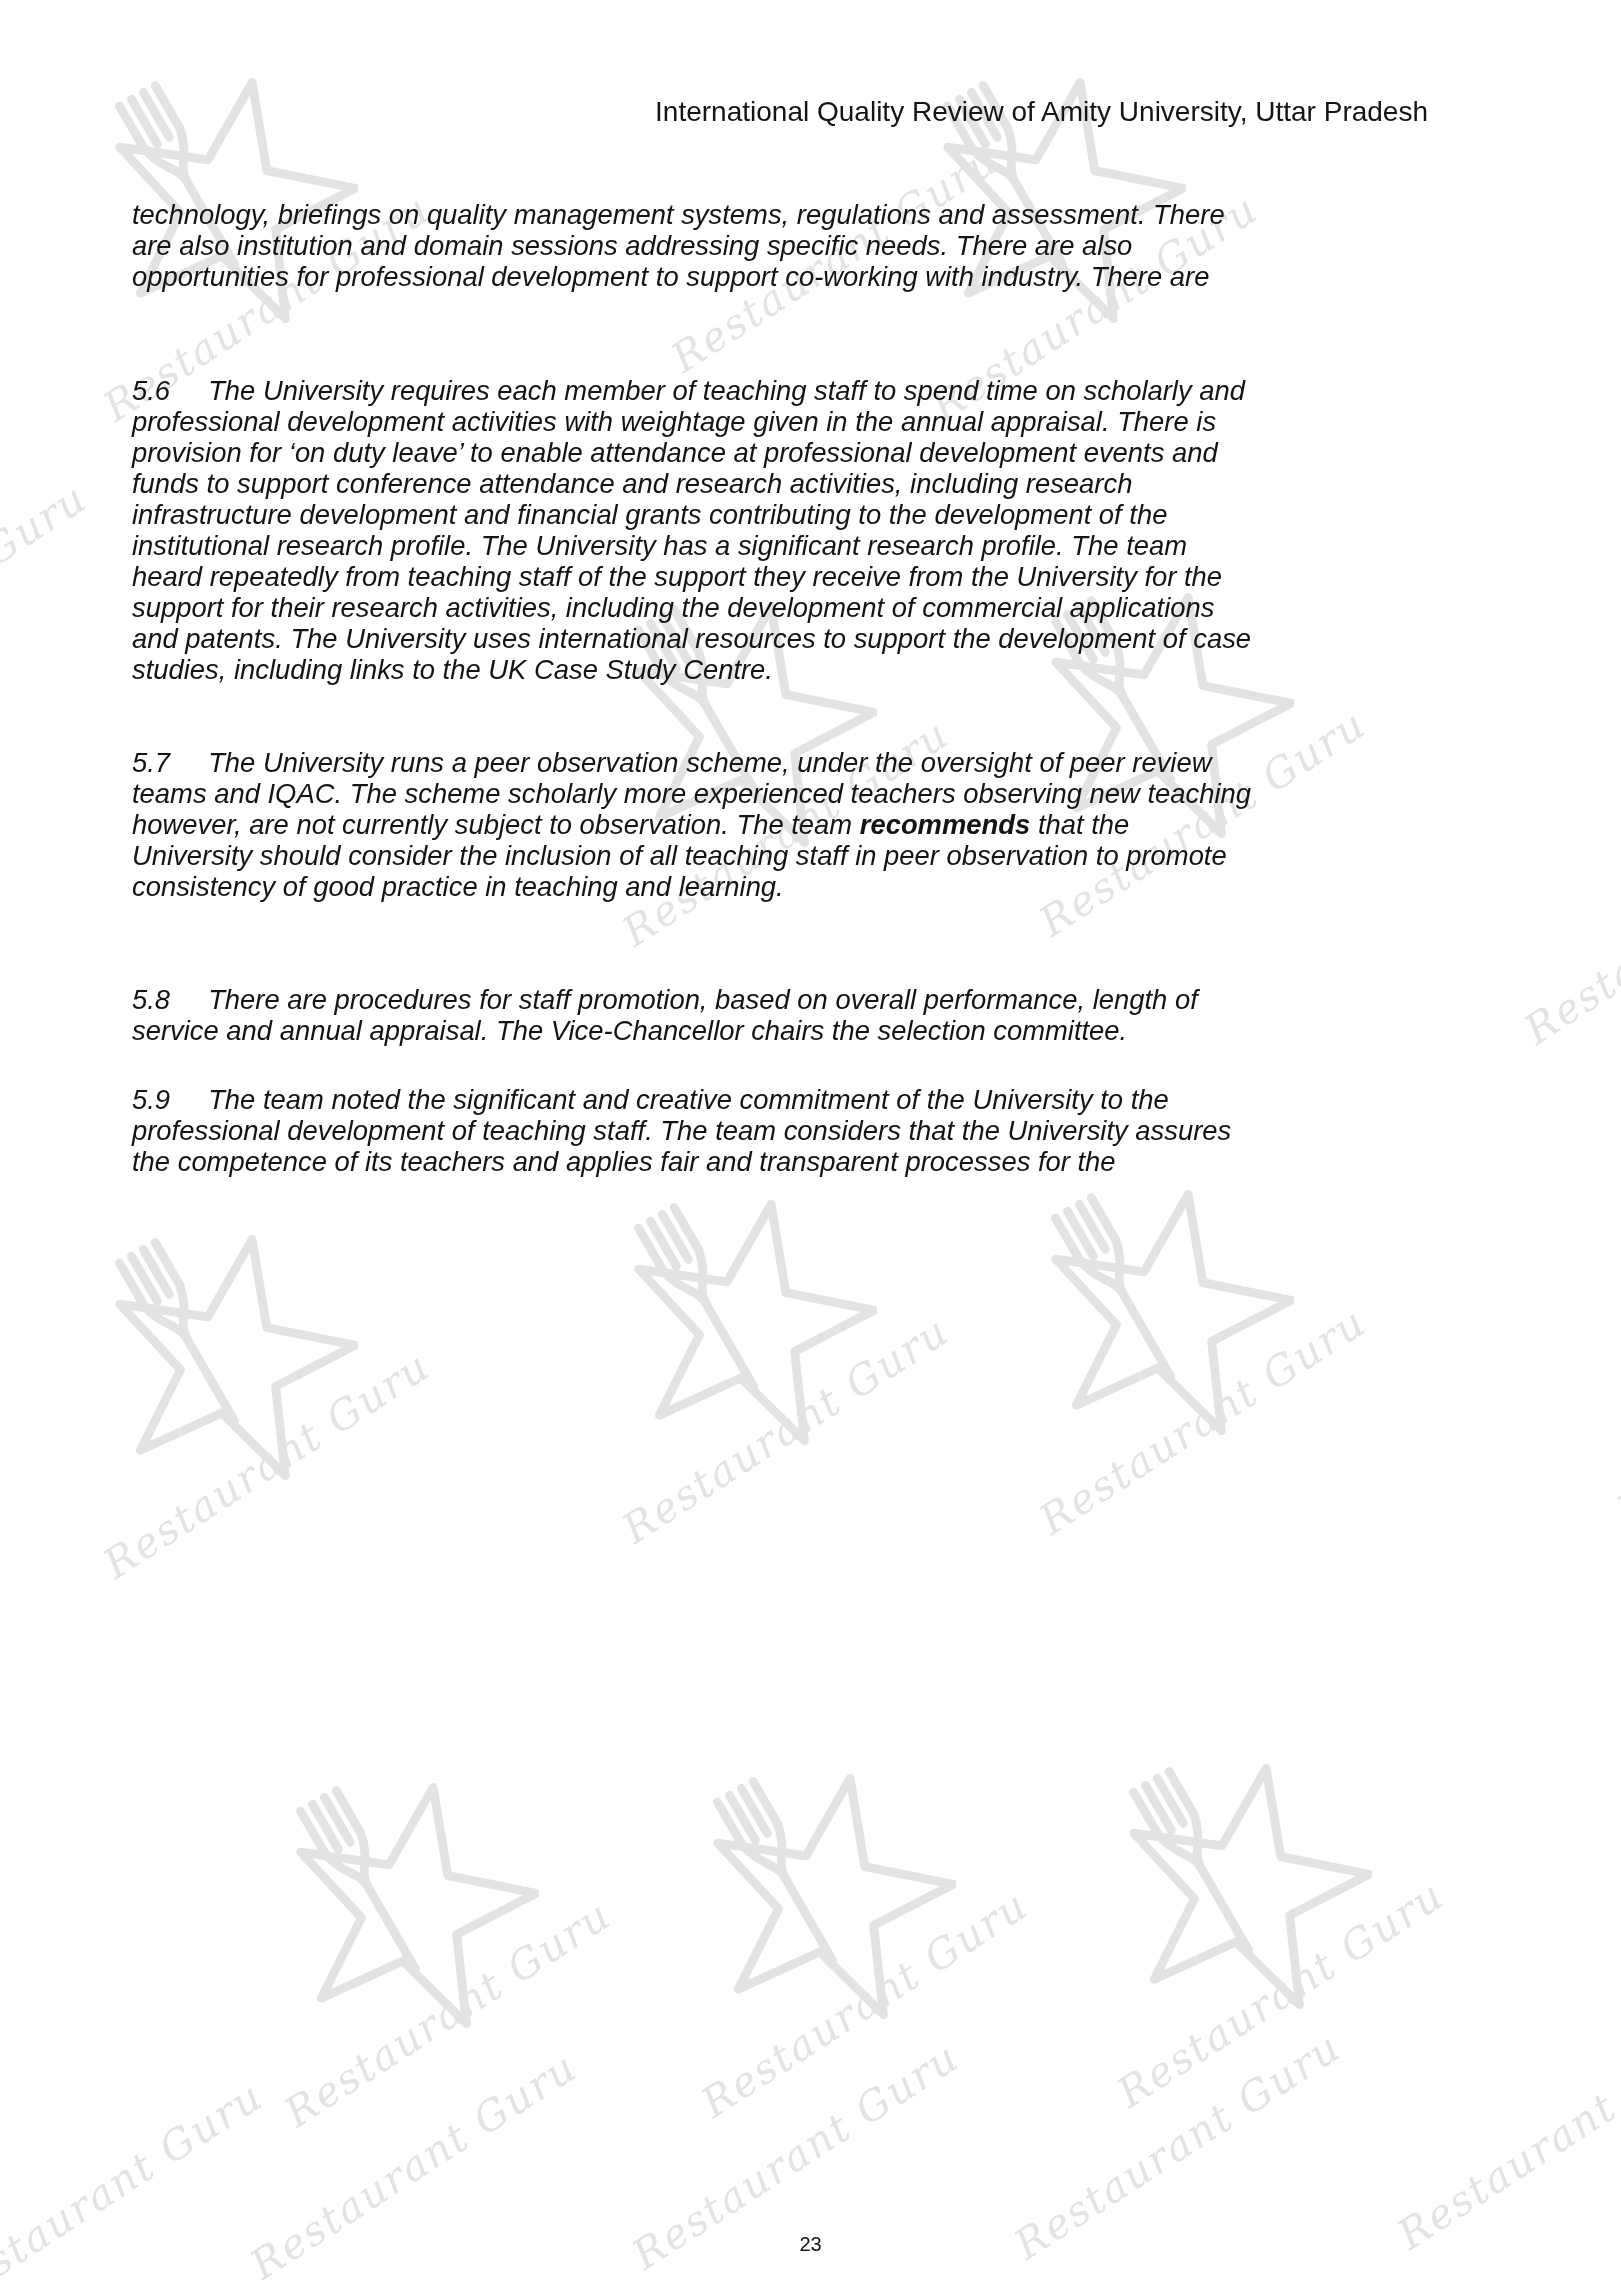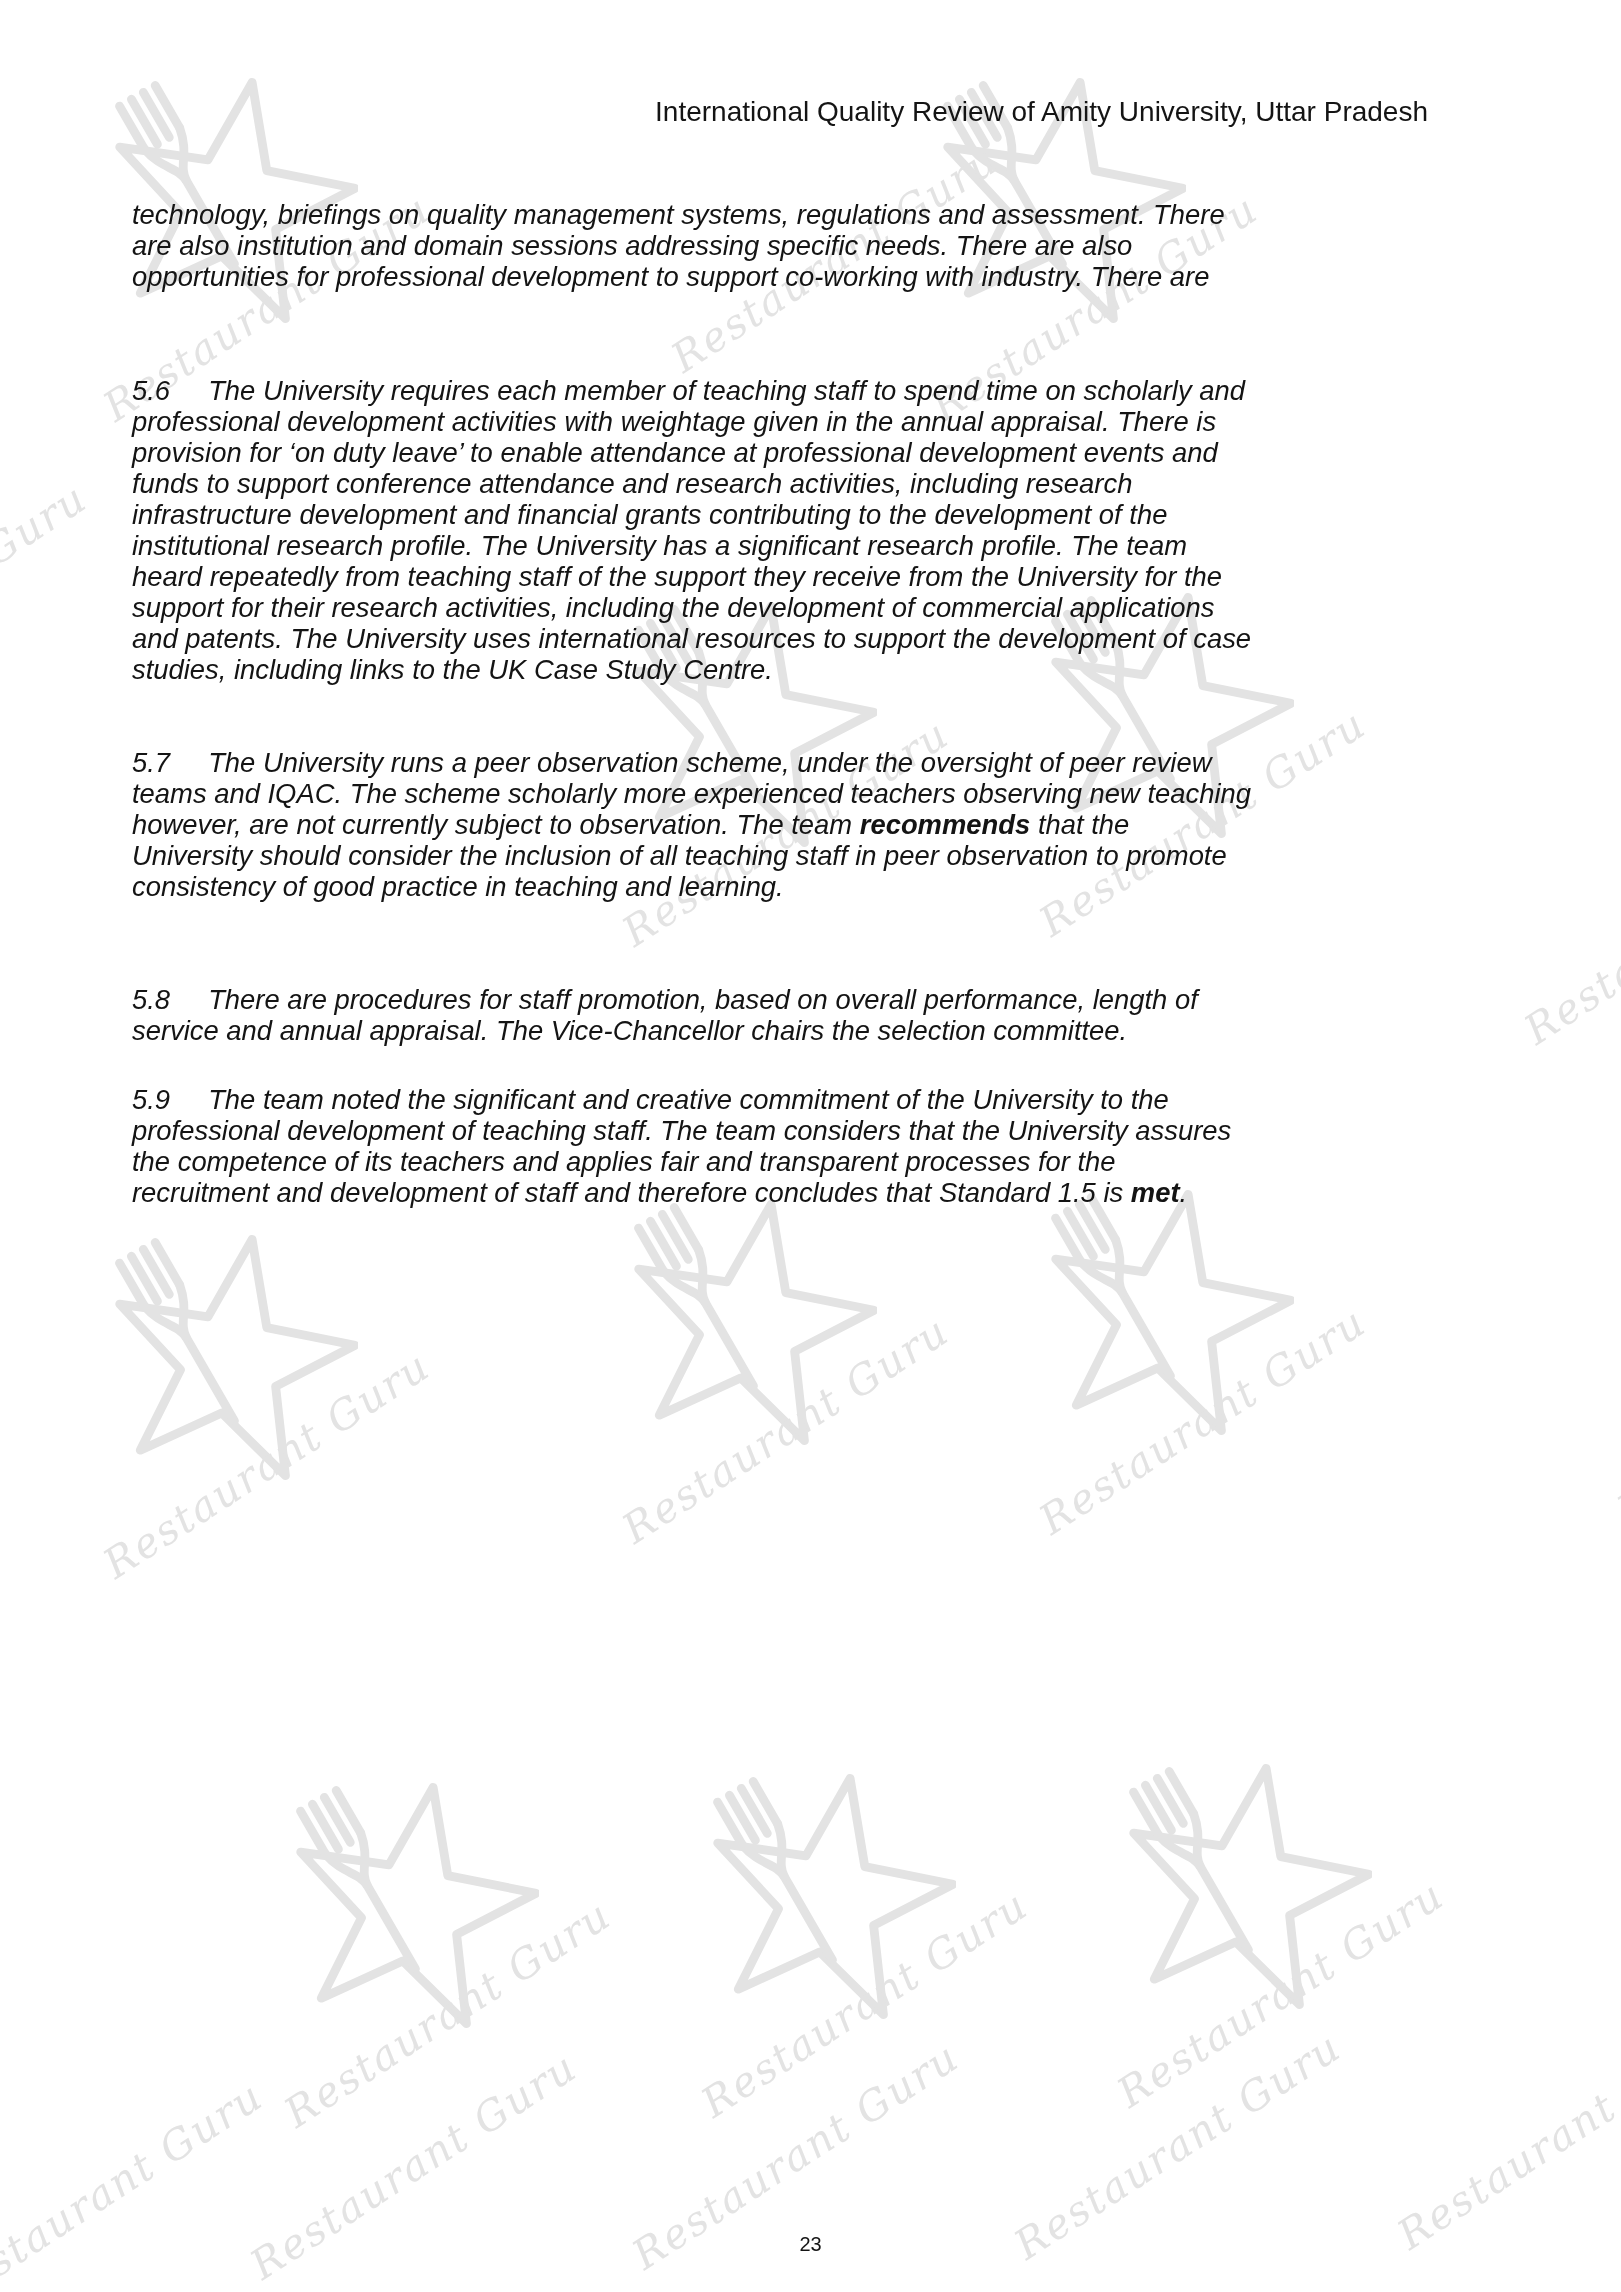--- a/index.html
+++ b/index.html
@@ -218,19 +218,18 @@
 
   <div class="para" style="top:984px">
     <div class="line">5.8     There are procedures for staff promotion, based on overall performance, length of</div>
     <div class="line">service and annual appraisal. The Vice-Chancellor chairs the selection committee.</div>
   </div>
 
   <div class="para" style="top:1084px">
     <div class="line">5.9     The team noted the significant and creative commitment of the University to the</div>
     <div class="line">professional development of teaching staff. The team considers that the University assures</div>
     <div class="line">the competence of its teachers and applies fair and transparent processes for the</div>
-    <div class="line"><span>recruitment and development of staff and therefore concludes that Standard 1.5 is </span><b>met</b><span>.</span></div>
   </div>
 
   <div class="pageno">23</div>
 
 </div>
 
 
 </body></html>

